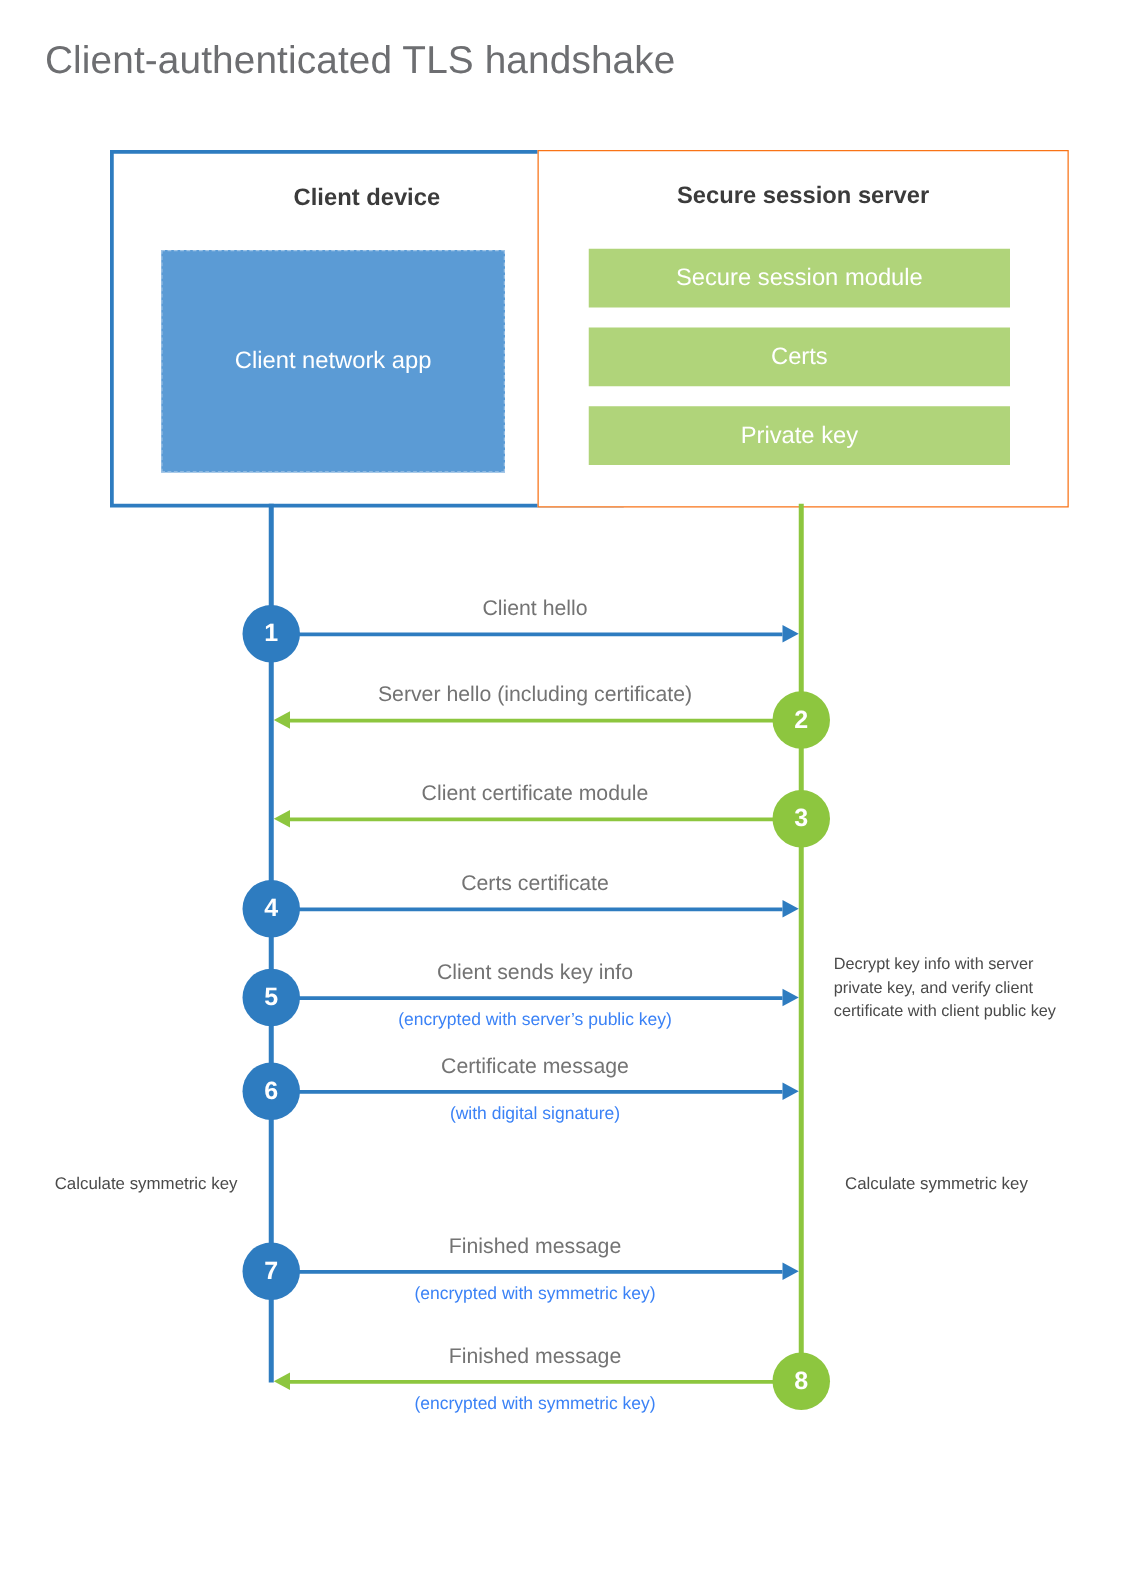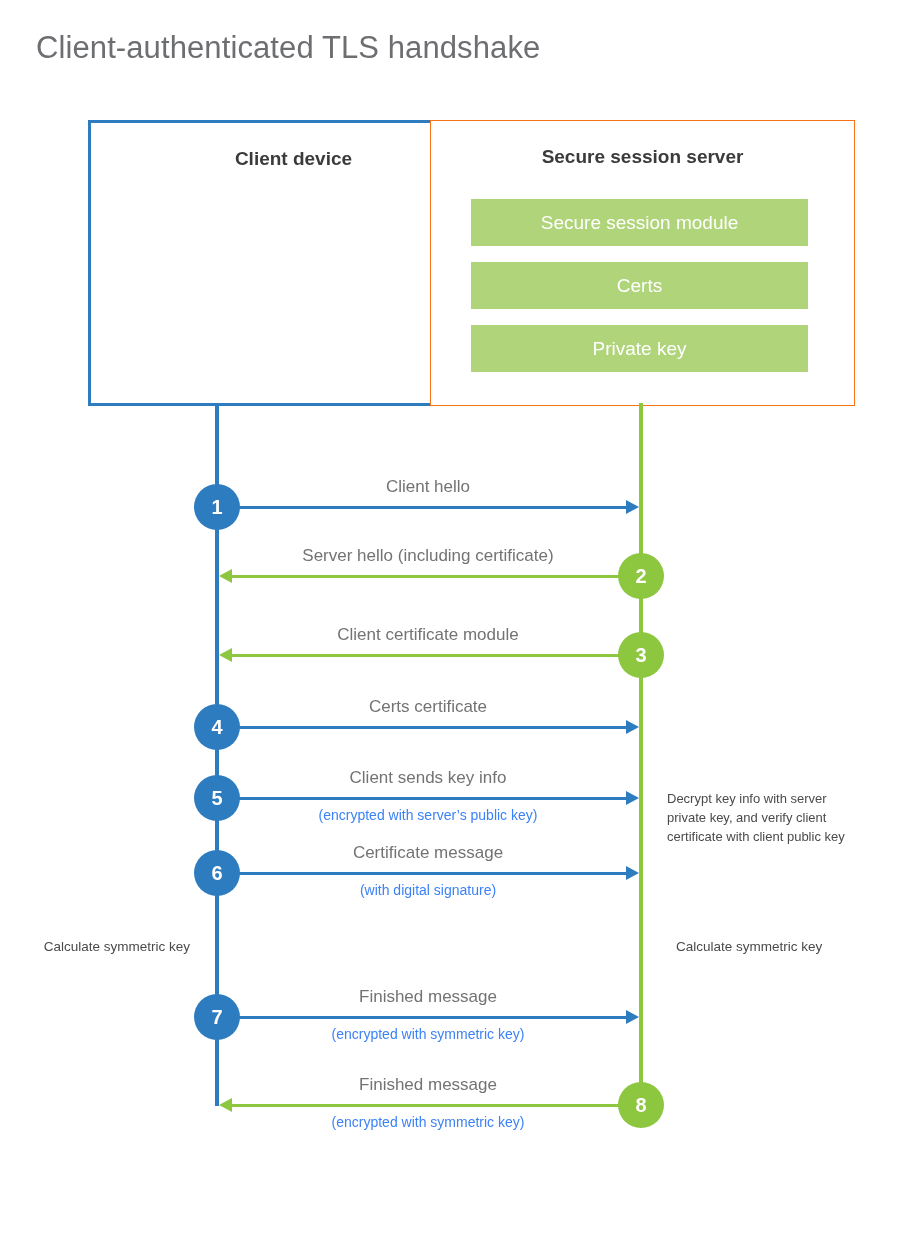--- a/index.html
+++ b/index.html
@@ -191,21 +191,20 @@
     font-size: 13px;
     font-weight: 300;
     color: #4a4a4a;
     line-height: 1.45;
   }
   #note-decrypt {
     left: 667px;
     top: 762px;
     width: 185px;
     text-align: left;
-    margin-top: 28px;
   }
   #note-client-calc {
     left: 40px;
     top: 937px;
     width: 150px;
     text-align: right;
     font-size: 13.5px;
   }
   #note-server-calc {
     left: 676px;
@@ -215,20 +214,21 @@
     font-size: 13.5px;
   }
 </style>
 </head>
 <body>
 
 <div id="diagram-title">Client-authenticated TLS handshake</div>
 
 <div class="participant-box" id="client-box">
   <div class="participant-title">Client device</div>
+  <div id="client-app-block">Client network app</div>
 </div>
 
 <div class="participant-box" id="server-box">
   <div class="participant-title">Secure session server</div>
   <div class="server-component" id="server-comp-0">Secure session module</div>
   <div class="server-component" id="server-comp-2">Private key</div>
   <div class="server-component" id="server-comp-1">Certs</div>
 </div>
 
 <div class="lifeline" id="client-lifeline"></div>

